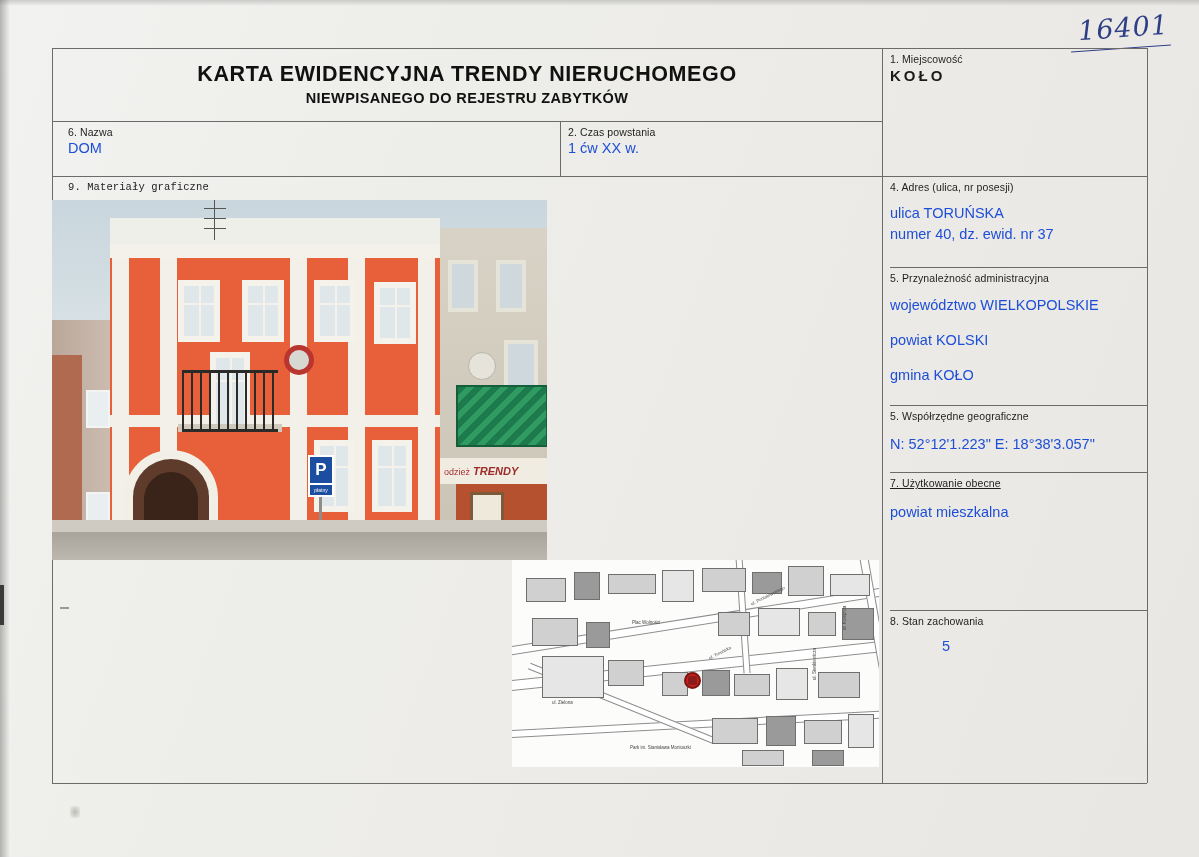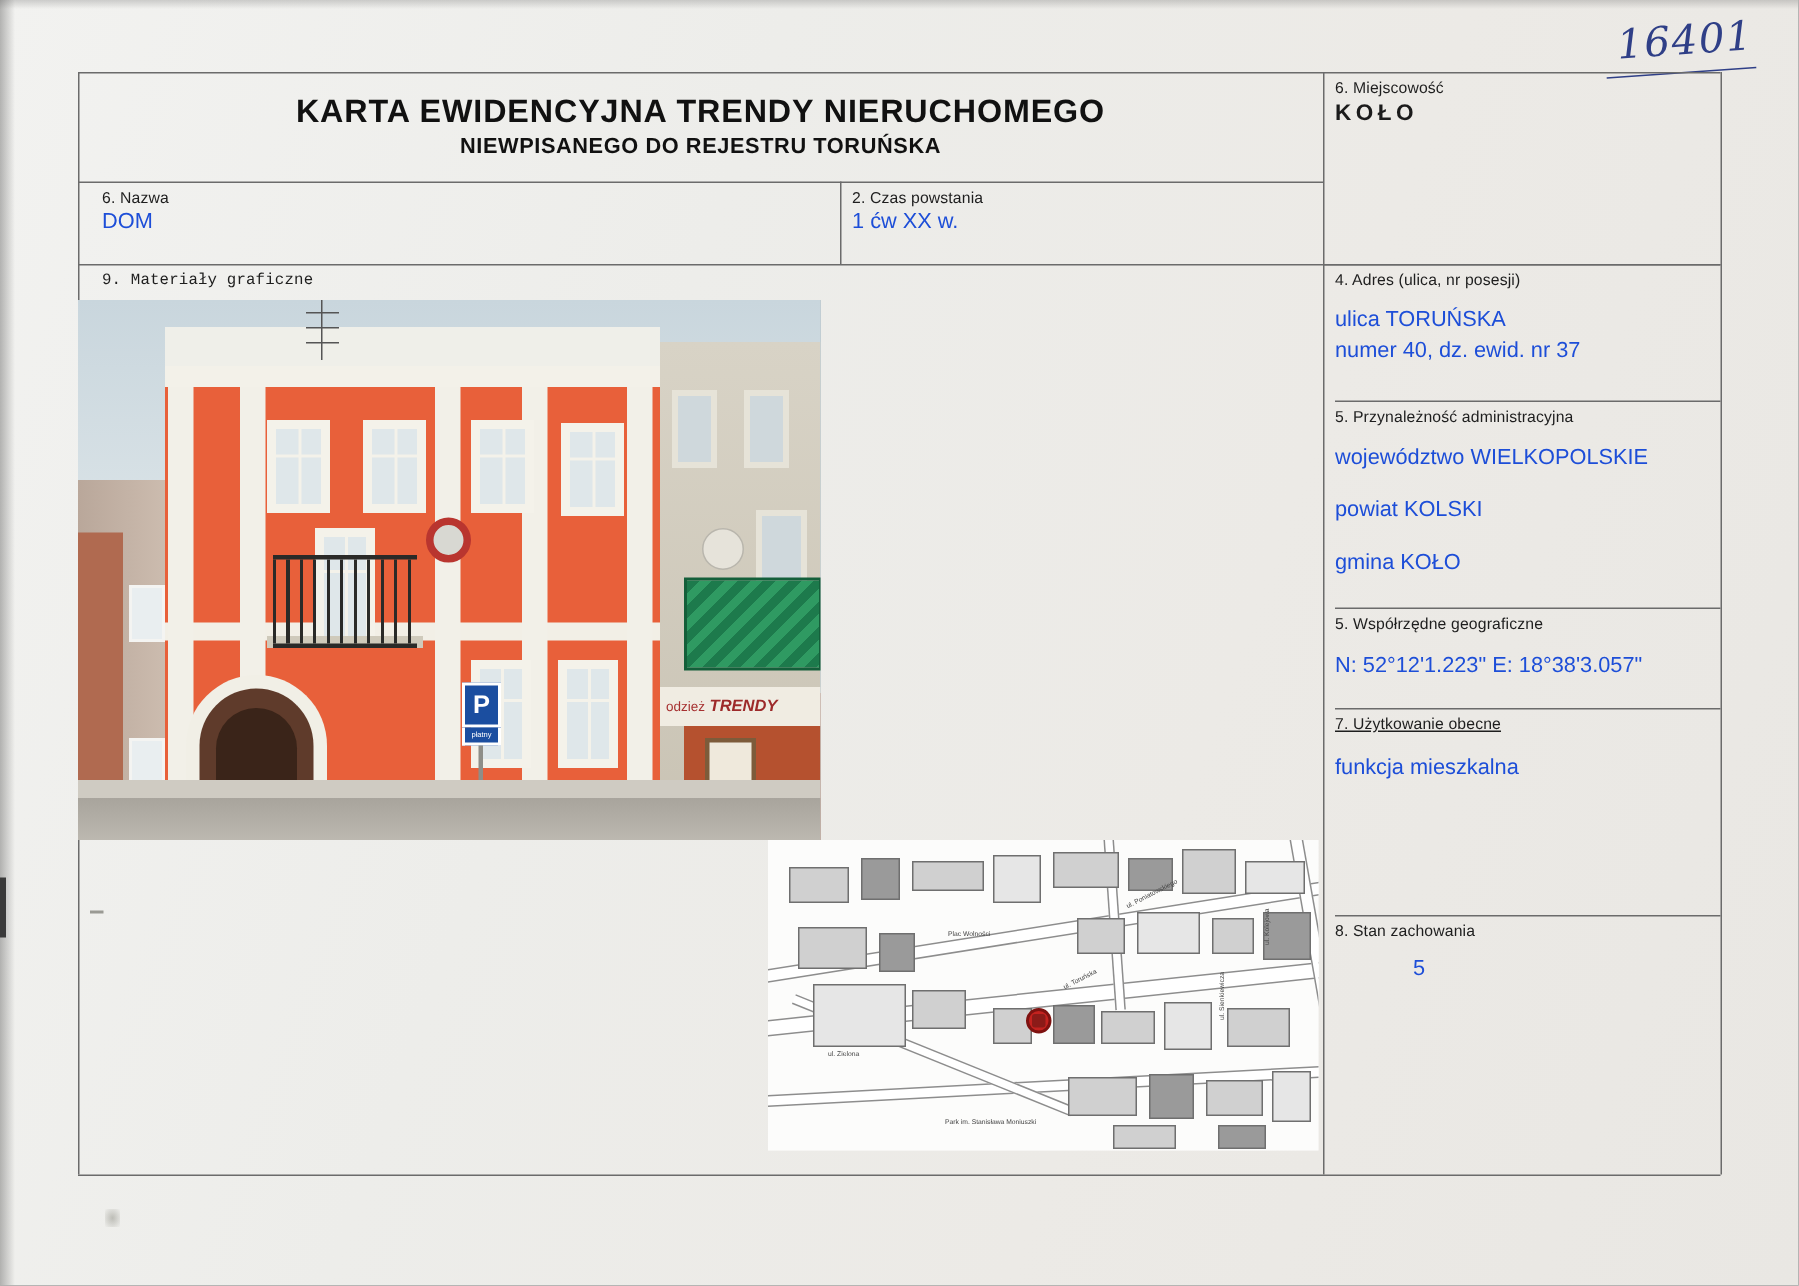--- a/index.html
+++ b/index.html
@@ -366,23 +366,23 @@
     <div class="vrule" style="left:830px; top:0; height:735px;"></div>
     <div class="vrule" style="left:1095px; top:0; height:735px;"></div>
 
     <div class="rule" style="left:830px; top:128px; width:265px;"></div>
     <div class="rule" style="left:838px; top:219px; width:257px;"></div>
     <div class="rule" style="left:838px; top:357px; width:257px;"></div>
     <div class="rule" style="left:838px; top:424px; width:257px;"></div>
     <div class="rule" style="left:838px; top:562px; width:257px;"></div>
 
     <div class="title-main">KARTA EWIDENCYJNA TRENDY NIERUCHOMEGO</div>
-    <div class="title-sub">NIEWPISANEGO DO REJESTRU TORUŃSKA</div>
-
-    <div class="field-label" style="left:838px; top:5px;">6. Miejscowość</div>
+    <div class="title-sub">NIEWPISANEGO DO REJESTRU ZABYTKÓW</div>
+
+    <div class="field-label" style="left:838px; top:5px;">1. Miejscowość</div>
     <div class="city-value" style="left:838px; top:19px;font-weight:bold;">KOŁO</div>
 
     <div class="field-label" style="left:16px; top:78px;">6. Nazwa</div>
     <div class="field-value" style="left:16px; top:92px;">DOM</div>
 
     <div class="field-label" style="left:516px; top:78px;">2. Czas powstania</div>
     <div class="field-value" style="left:516px; top:92px;">1 ćw XX w.</div>
 
     <div class="field-label" style="left:16px; top:133px;font-family:Liberation Mono, monospace;">9. Materiały graficzne</div>
 
@@ -392,21 +392,21 @@
 
     <div class="field-label" style="left:838px; top:224px;">5. Przynależność administracyjna</div>
     <div class="field-value" style="left:838px; top:249px;">województwo WIELKOPOLSKIE</div>
     <div class="field-value" style="left:838px; top:284px;">powiat KOLSKI</div>
     <div class="field-value" style="left:838px; top:319px;">gmina KOŁO</div>
 
     <div class="field-label" style="left:838px; top:362px;">5. Współrzędne geograficzne</div>
     <div class="field-value" style="left:838px; top:388px;">N: 52°12'1.223" E: 18°38'3.057"</div>
 
     <div class="field-label" style="left:838px; top:429px;text-decoration:underline;">7. Użytkowanie obecne</div>
-    <div class="field-value" style="left:838px; top:456px;">funkcja mieszkalna</div>
+    <div class="field-value" style="left:838px; top:456px;">powiat mieszkalna</div>
 
     <div class="field-label" style="left:838px; top:567px;">8. Stan zachowania</div>
     <div class="field-value" style="left:890px; top:590px;">5</div>
 
     <div class="photo">
       <div class="sky"></div>
 
       <div class="bldg-left"></div>
       <div class="bldg-left2"></div>
       <div class="bldg-left-win" style="left:34px; top:292px; width:20px; height:38px;"></div>

